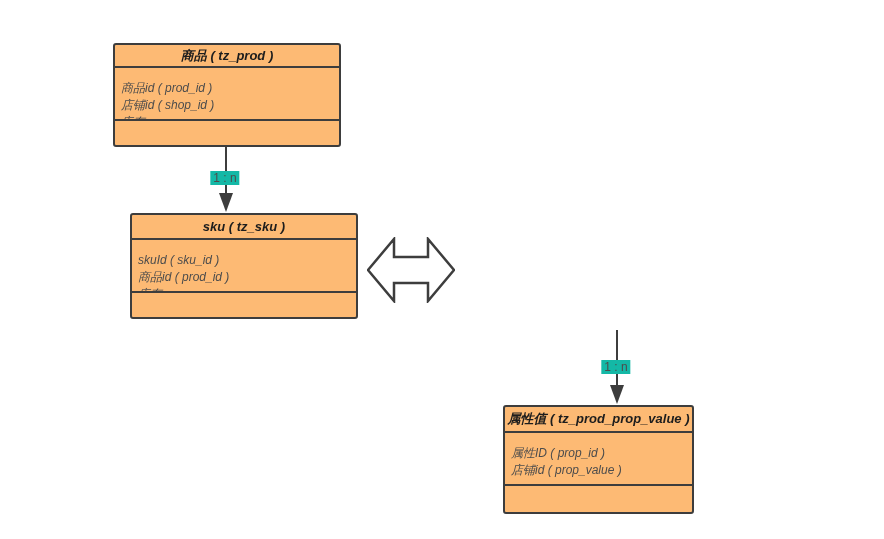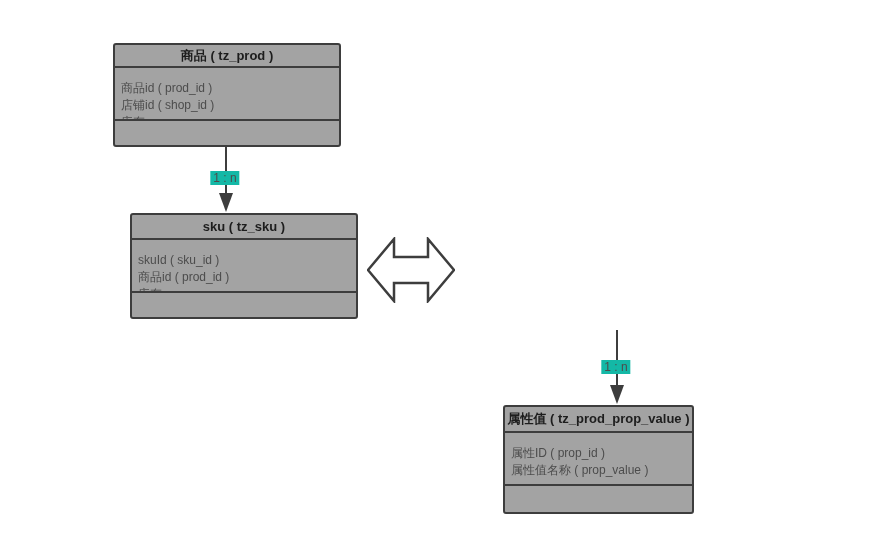--- a/index.html
+++ b/index.html
@@ -5,24 +5,25 @@
   html,body{margin:0;padding:0;background:#ffffff;}
   .canvas{
     position:relative;
     width:884px;height:539px;
     background:#ffffff;
     font-family:"Liberation Sans","DejaVu Sans",sans-serif;
     overflow:hidden;
   }
   .entity{
     position:absolute;
-    background:#a3a3a3;
+    background:#fdba74;
     border:2px solid #3d3d3d;
     border-radius:3px;
     box-sizing:border-box;
+    font-style:italic;
   }
   .entity-header{
     border-bottom:2px solid #3d3d3d;
     font-weight:bold;
     font-size:13px;
     color:#1d1d1d;
     text-align:center;
     display:flex;align-items:center;justify-content:center;
     box-sizing:border-box;
   }
@@ -91,18 +92,18 @@
 
 
   <div class="rel-line" style="left:616px;top:330px;height:56px"></div>
   <div class="rel-head" style="left:610px;top:385px"></div>
   <div class="rel-label" style="left:616px;top:360px">1 : n</div>
 
   <div class="entity" style="left:503px;top:405px;width:191px;height:109px">
     <div class="entity-header" style="height:26px">属性值 ( tz_prod_prop_value )</div>
     <div class="entity-fields" style="height:53px">
         <div class="field-row">属性ID ( prop_id )</div>
-        <div class="field-row">属性值名称 ( prop_value )</div>
+        <div class="field-row">店铺id ( prop_value )</div>
       </div>
     <div class="entity-empty" style="height:22px"></div>
   </div>
 
 </div>
 
 </body></html>

